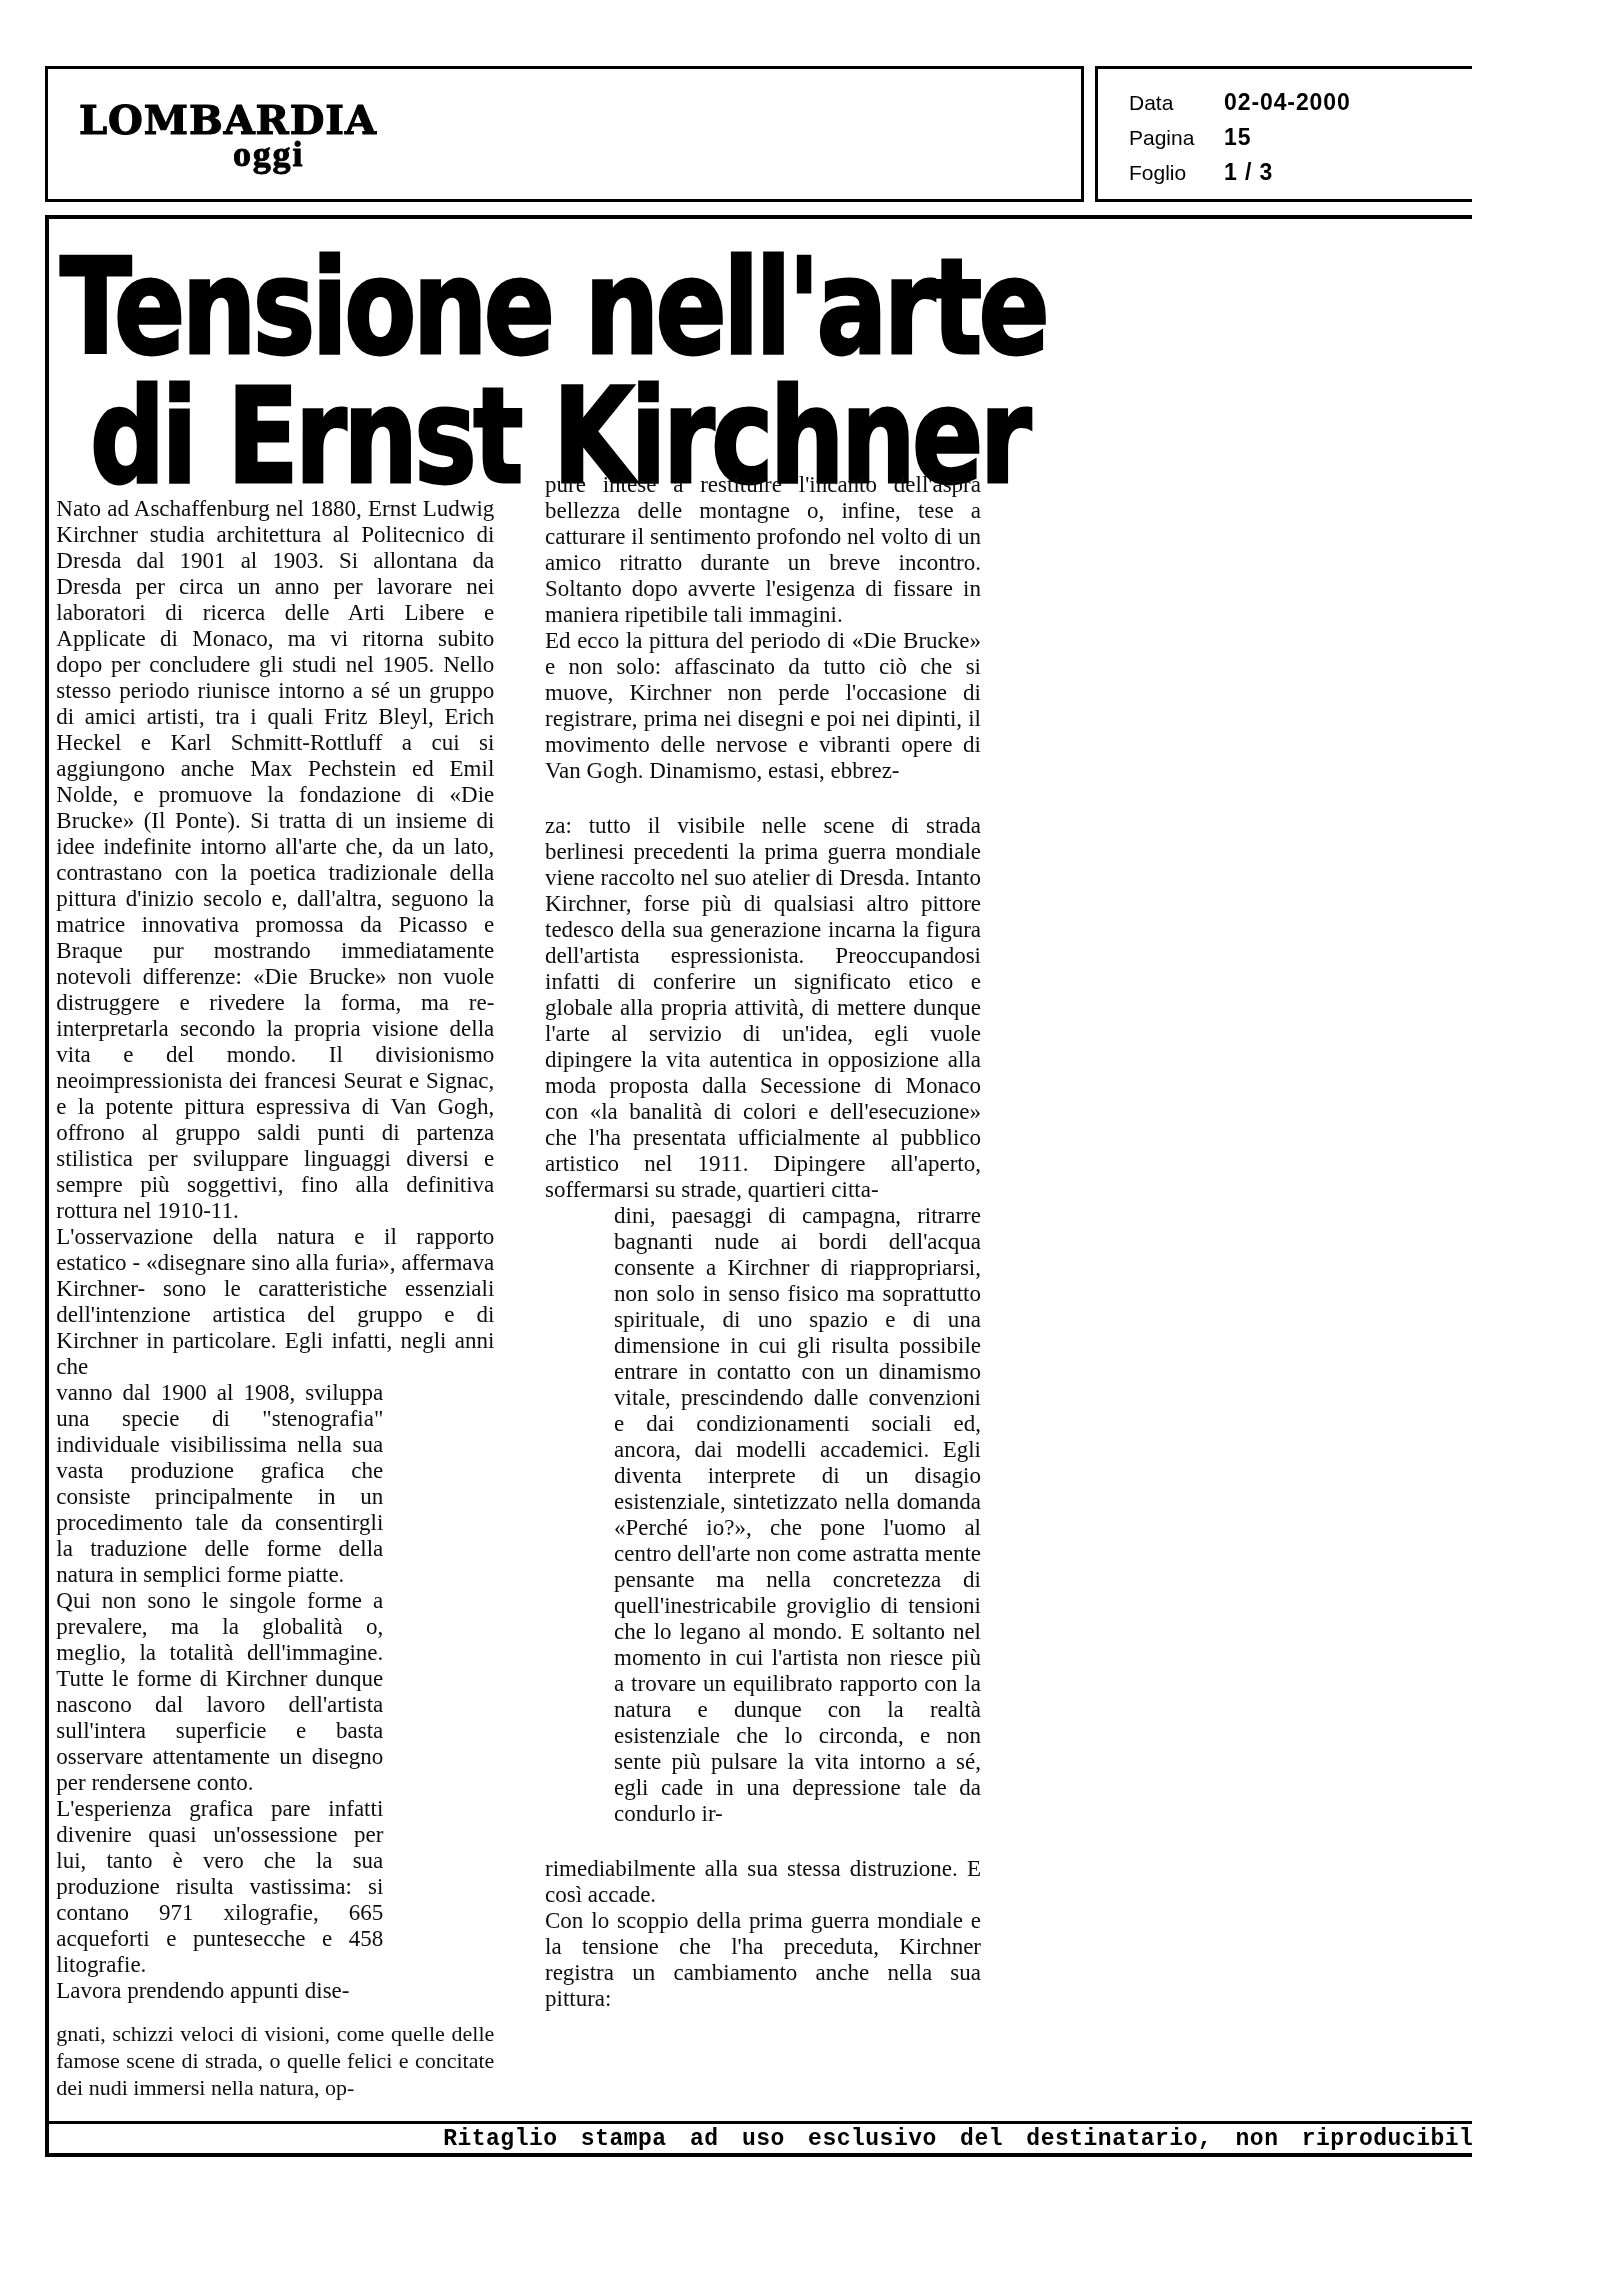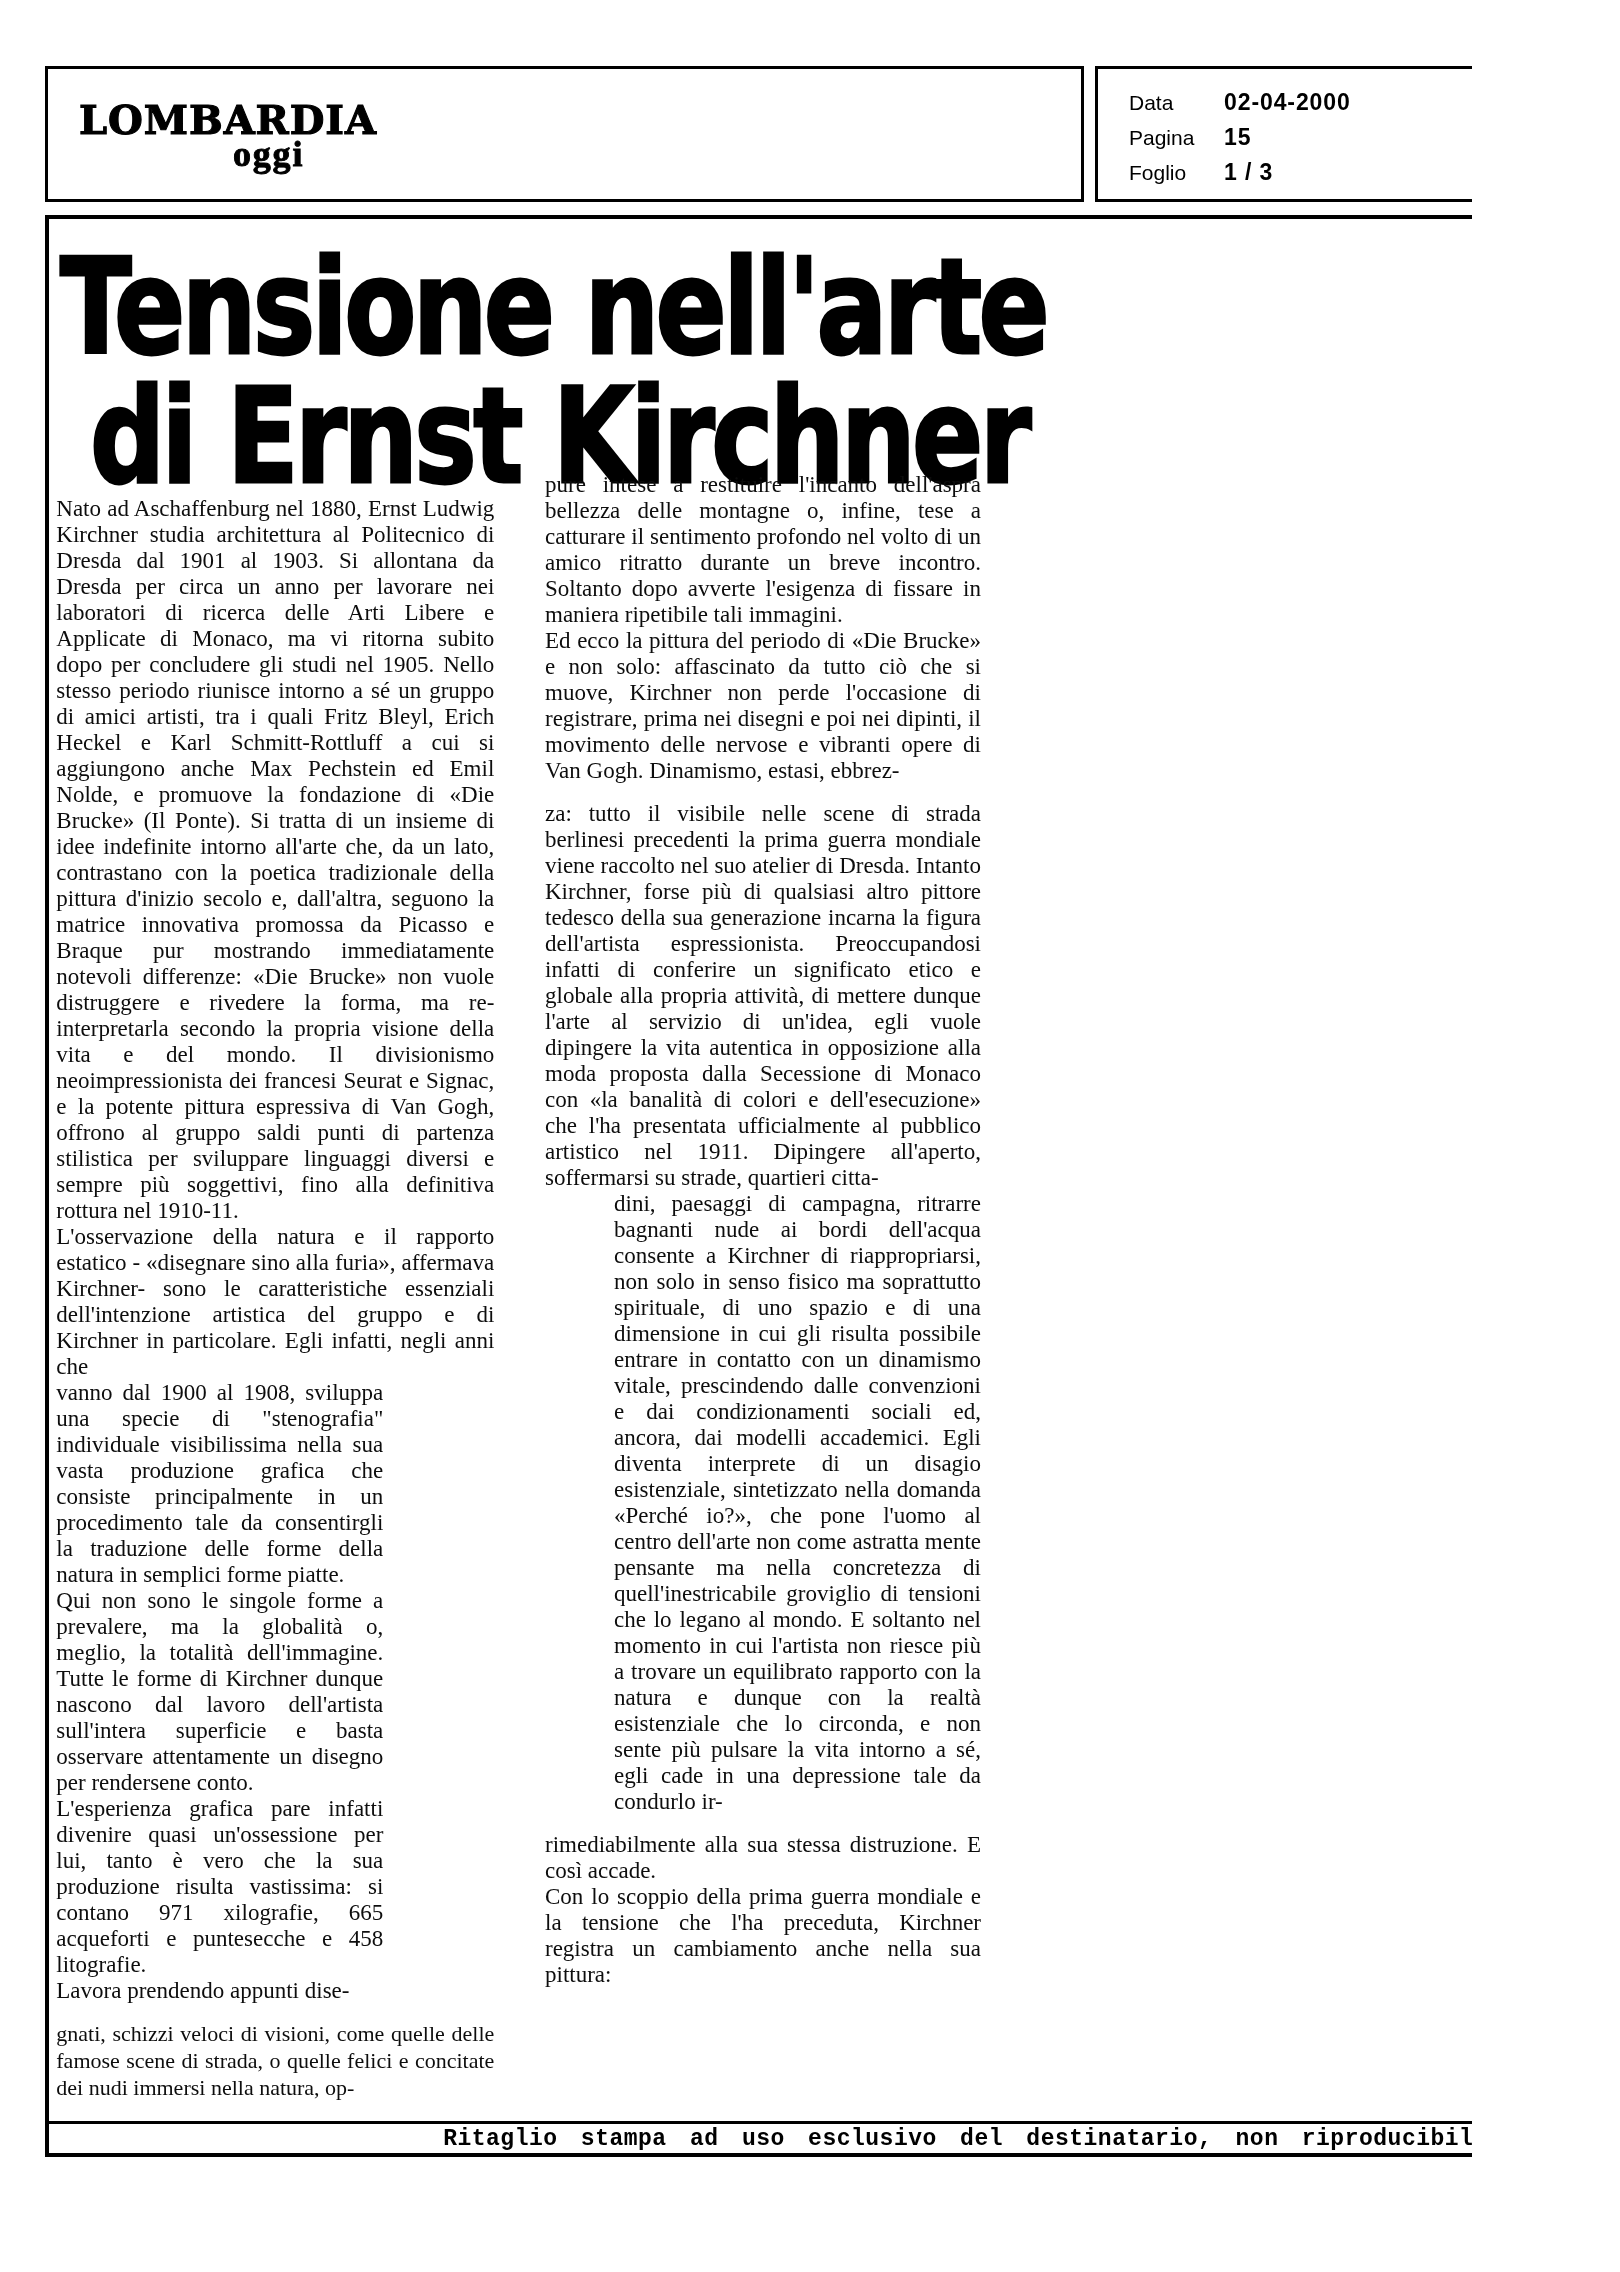--- a/index.html
+++ b/index.html
@@ -38,21 +38,21 @@
   .headline-1{left:11px;top:23.6px;}
   .headline-2{left:41px;top:153px;}
 
   .col{position:absolute;}
   .col-left{left:7.3px;top:277px;width:438px;}
   .col-right{left:496px;top:253px;width:436px;}
 
   .seg{text-align:justify;white-space:pre-line;font-size:23px;line-height:26px;color:#0d0d0d;}
   .seg-narrow{width:327px;}
   .seg-bottom-left{margin-top:16.4px;font-size:22px;line-height:27px;}
-  .seg-gap{margin-top:17px;}
+  .seg-gap{margin-top:29px;}
   .seg-indented{width:367px;margin-left:69px;}
 
   
   .footer-bar{position:absolute;left:0;right:0;bottom:0;height:29px;
               border-top:3.6px solid #000;background:#fff;
               display:flex;align-items:center;justify-content:flex-end;}
   .footer-text{font-family:"Liberation Mono", monospace;font-weight:bold;font-size:23px;
                letter-spacing:0.5px;word-spacing:9px;color:#000;white-space:nowrap;}
 </style>
 </head>

